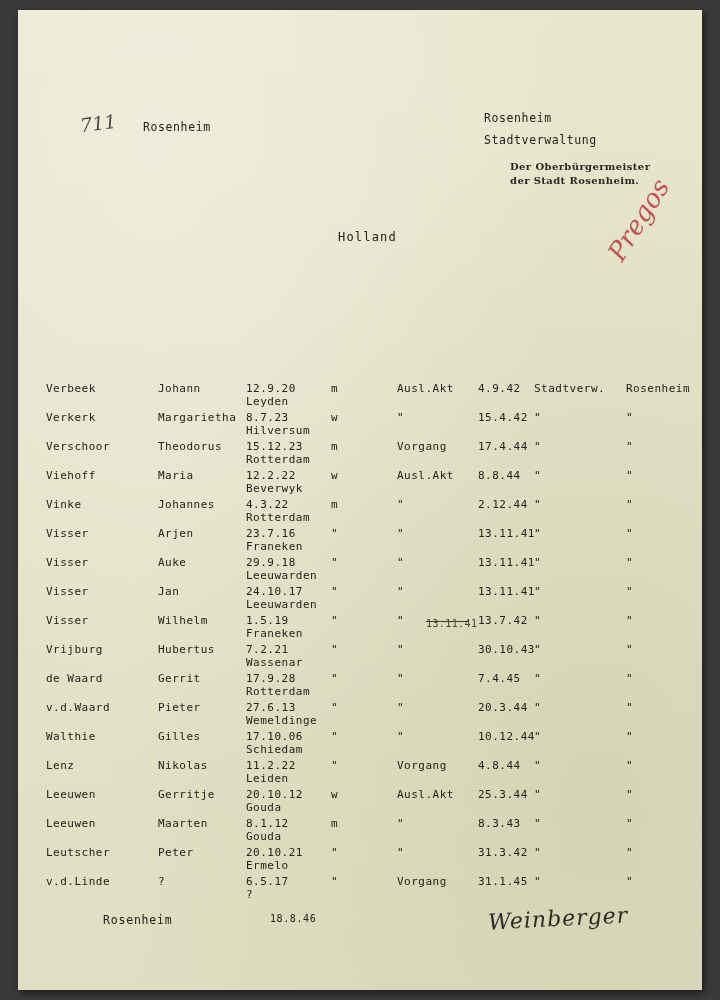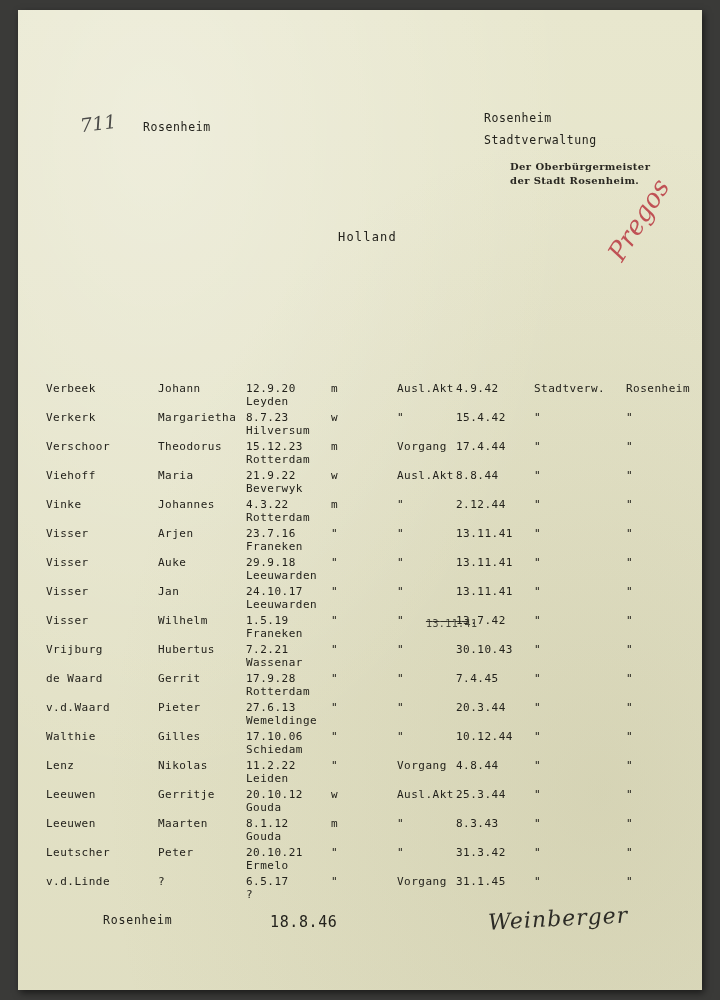--- a/index.html
+++ b/index.html
@@ -99,21 +99,21 @@
     color: #23221c;
     letter-spacing: 0.5px;
     white-space: pre;
     top: 0;
   }
   .c-last  { left: 0px; }
   .c-first { left: 112px; }
   .c-date  { left: 200px; }
   .c-sex   { left: 285px; }
   .c-type  { left: 318px; margin-left: 33px; }
-  .c-date2 { left: 410px; }
+  .c-date2 { left: 432px; }
   .c-auth  { left: 488px; }
   .c-city  { left: 580px; }
   .c-place {
     position: absolute;
     left: 200px;
     top: 13px;
     font-family: "DejaVu Sans Mono", monospace;
     font-size: 11px;
     color: #23221c;
     letter-spacing: 0.5px;
@@ -134,21 +134,21 @@
     position: absolute;
     left: 408px;
     top: 608px;
     font-family: "DejaVu Sans Mono", monospace;
     font-size: 10px;
     color: #2b2a22;
     letter-spacing: 0.4px;
     opacity: 0.85;
   }
   .footer-city { position: absolute; left: 85px; top: 903px; font-size: 11.5px; letter-spacing: 0.8px; }
-  .footer-date { position: absolute; left: 252px; top: 903px; font-size: 15px; letter-spacing: 0.6px; }
+  .footer-date { position: absolute; left: 252px; top: 903px; font-size: 10px; letter-spacing: 0.6px; }
   .signature {
     position: absolute;
     left: 470px;
     top: 896px;
     font-family: "DejaVu Serif", serif;
     font-style: italic;
     font-size: 22px;
     color: #2d2c26;
     transform: rotate(-3deg);
     letter-spacing: 1px;
@@ -243,21 +243,21 @@
         <span class="c c-sex">m</span>
         <span class="c c-type">Vorgang</span>
         <span class="c c-date2">17.4.44</span>
         <span class="c c-auth">"</span>
         <span class="c c-city">"</span>
         <span class="c-place">Rotterdam</span>
       </div>
       <div class="row">
         <span class="c c-last">Viehoff</span>
         <span class="c c-first">Maria</span>
-        <span class="c c-date">21.9.22</span>
+        <span class="c c-date">12.2.22</span>
         <span class="c c-sex">w</span>
         <span class="c c-type">Ausl.Akt</span>
         <span class="c c-date2">8.8.44</span>
         <span class="c c-auth">"</span>
         <span class="c c-city">"</span>
         <span class="c-place">Beverwyk</span>
       </div>
       <div class="row">
         <span class="c c-last">Vinke</span>
         <span class="c c-first">Johannes</span>

